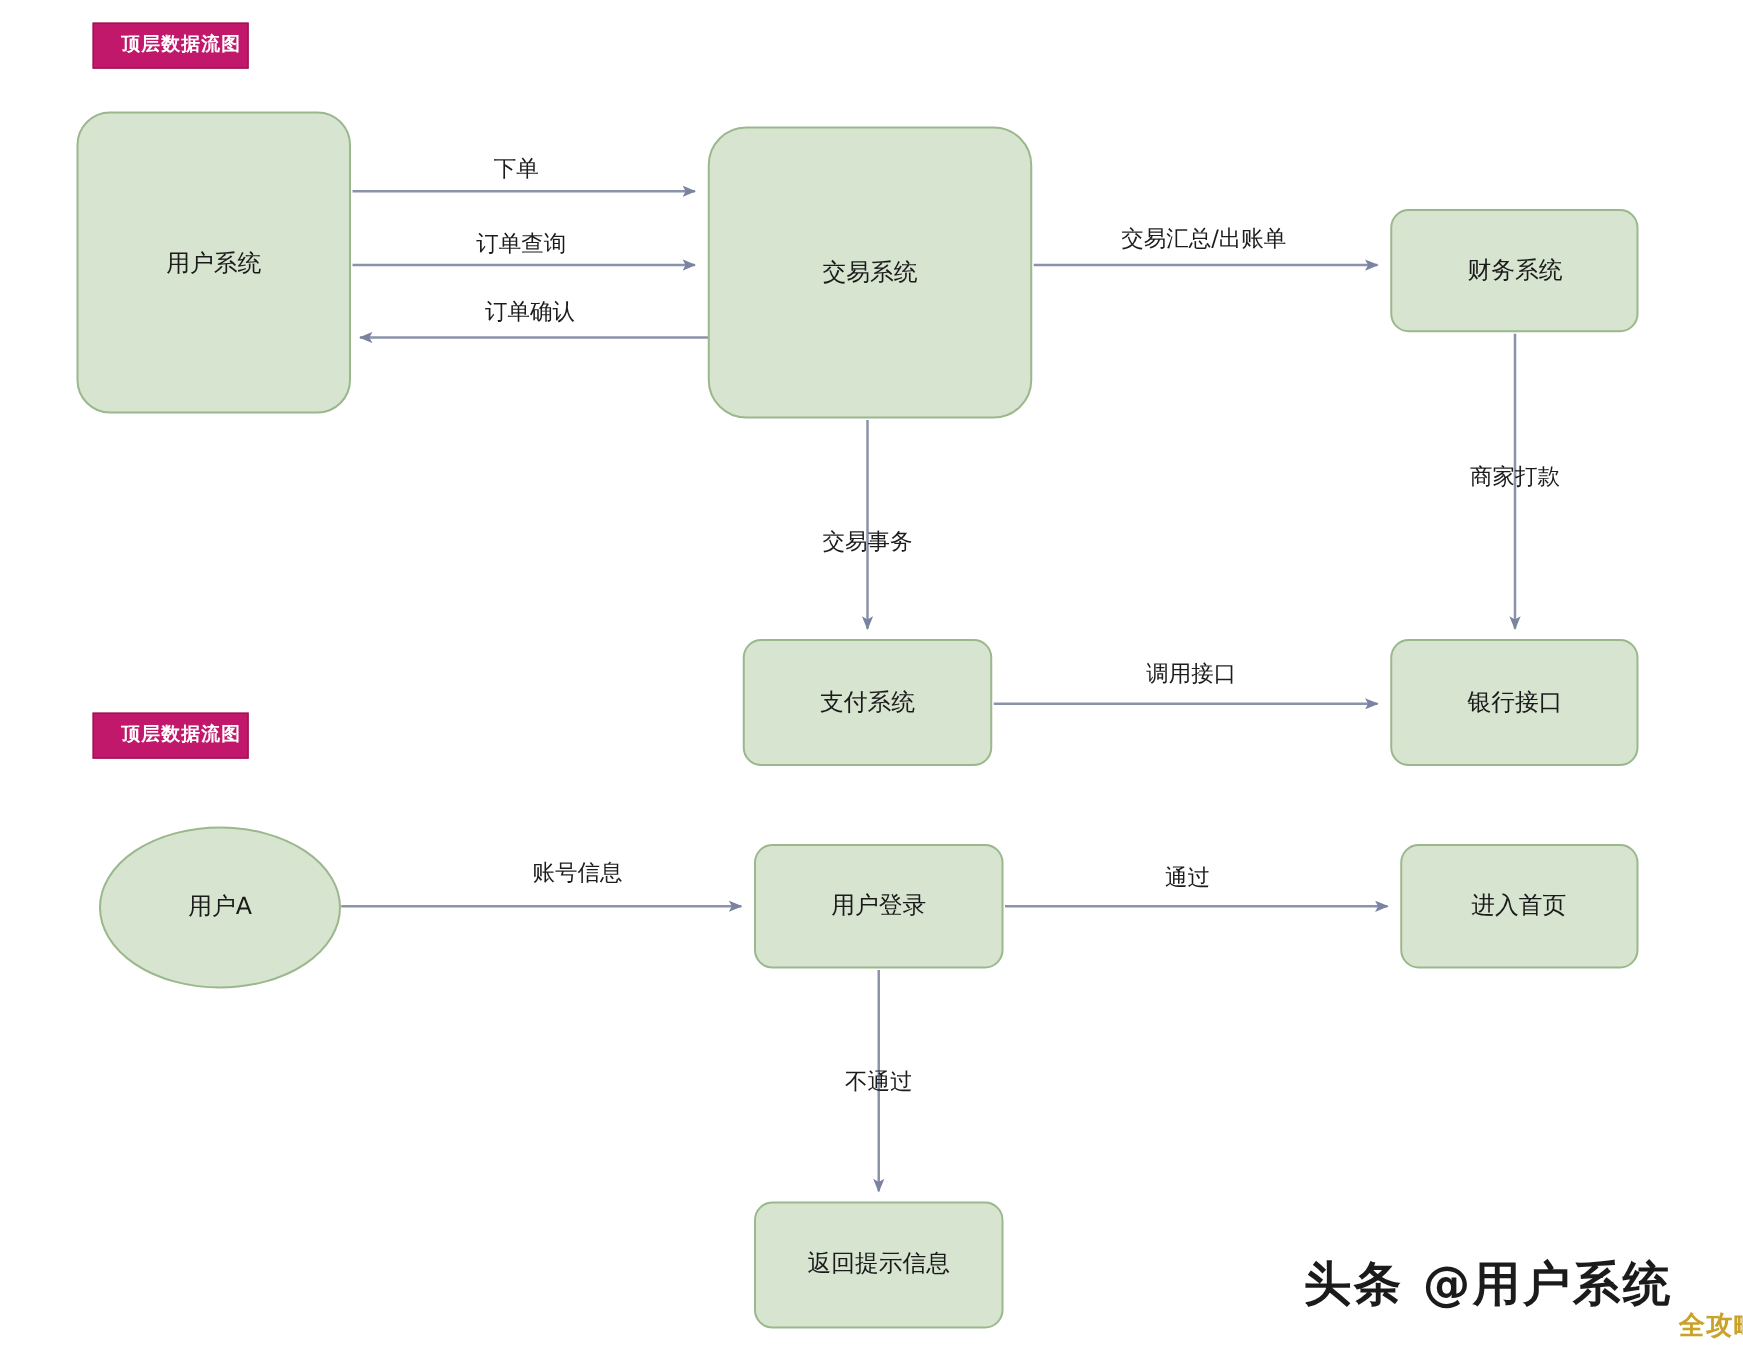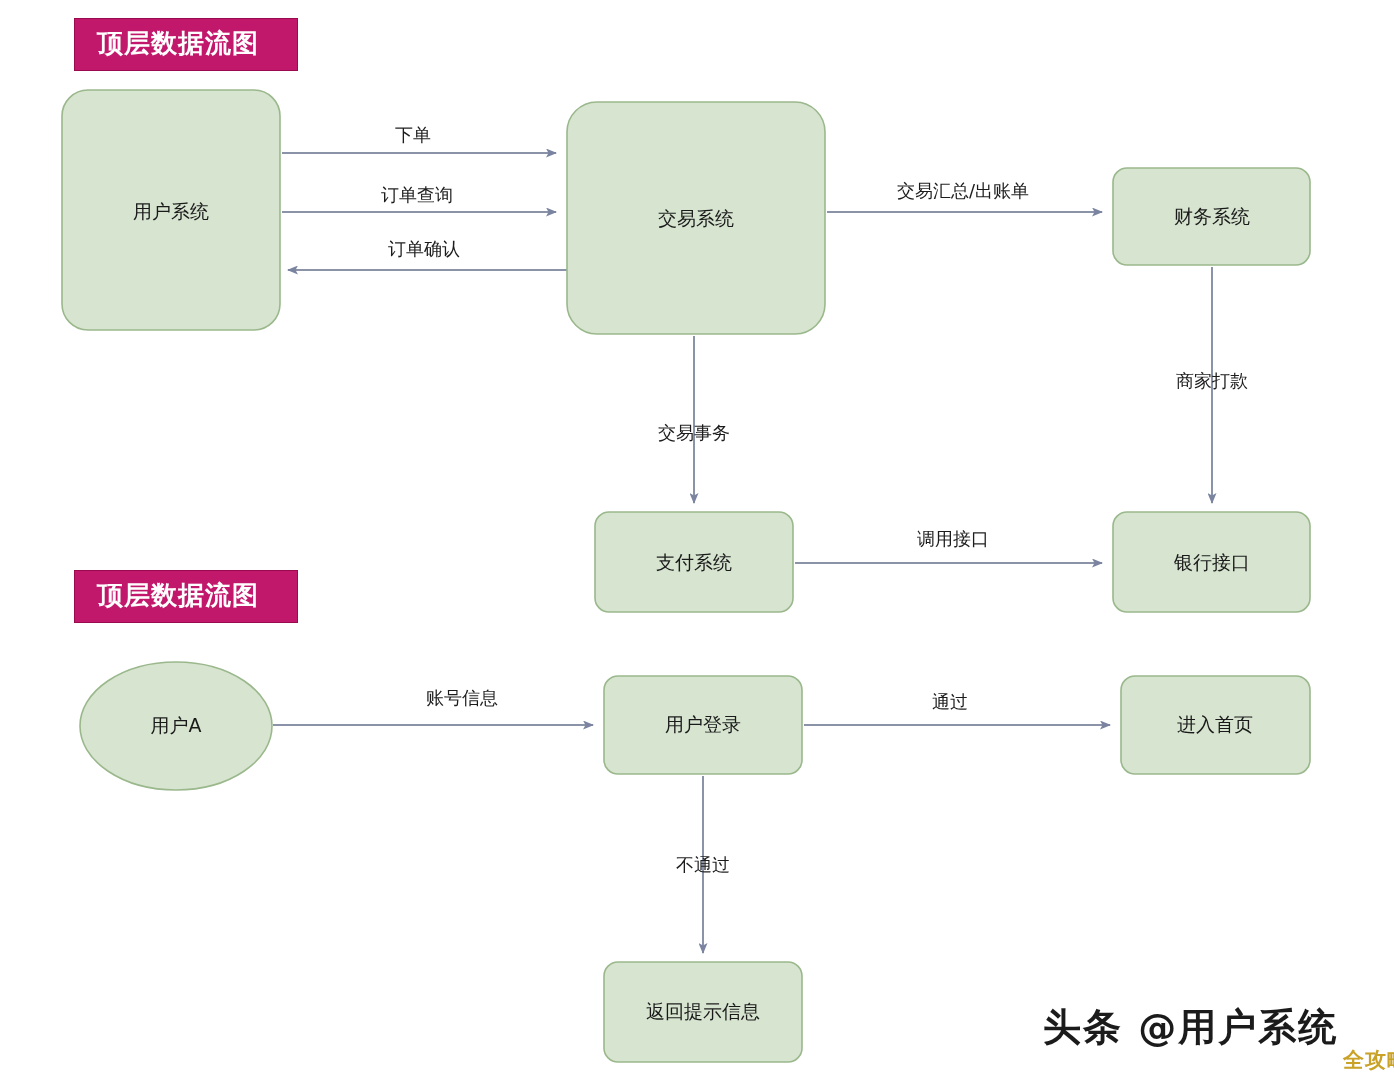--- a/index.html
+++ b/index.html
@@ -17,24 +17,24 @@
   #diagram-canvas {
     position: absolute;
     top: 0;
     left: 0;
     width: 1394px;
     height: 1080px;
   }
   .section-badge {
     position: absolute;
     color: #ffffff;
-    font-size: 26px;
+    font-size: 15px;
     font-weight: bold;
     letter-spacing: 1px;
-    padding: 7px 38px 9px 22px;
+    padding: 7px 5px 9px 22px;
     box-sizing: border-box;
     white-space: nowrap;
     text-align: center;
     border: 1px solid rgba(120,0,55,0.55);
   }
   .node-label {
     font-size: 19px;
     fill: #1a1a1a;
     font-family: "DejaVu Sans", "Liberation Sans", sans-serif;
     text-anchor: middle;

